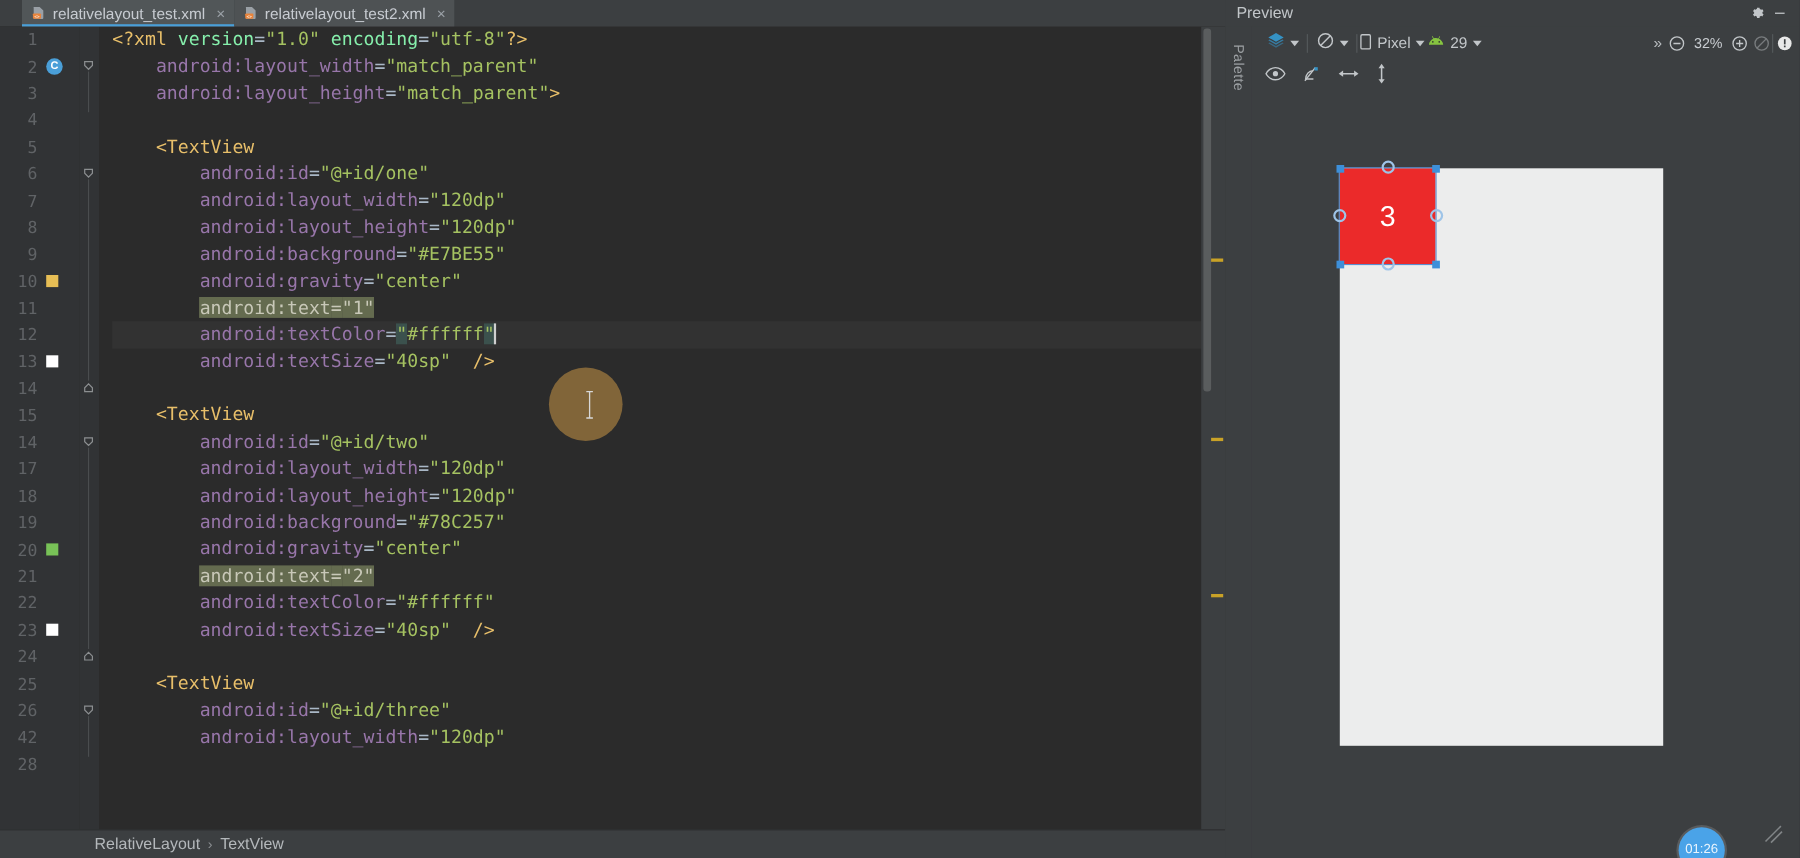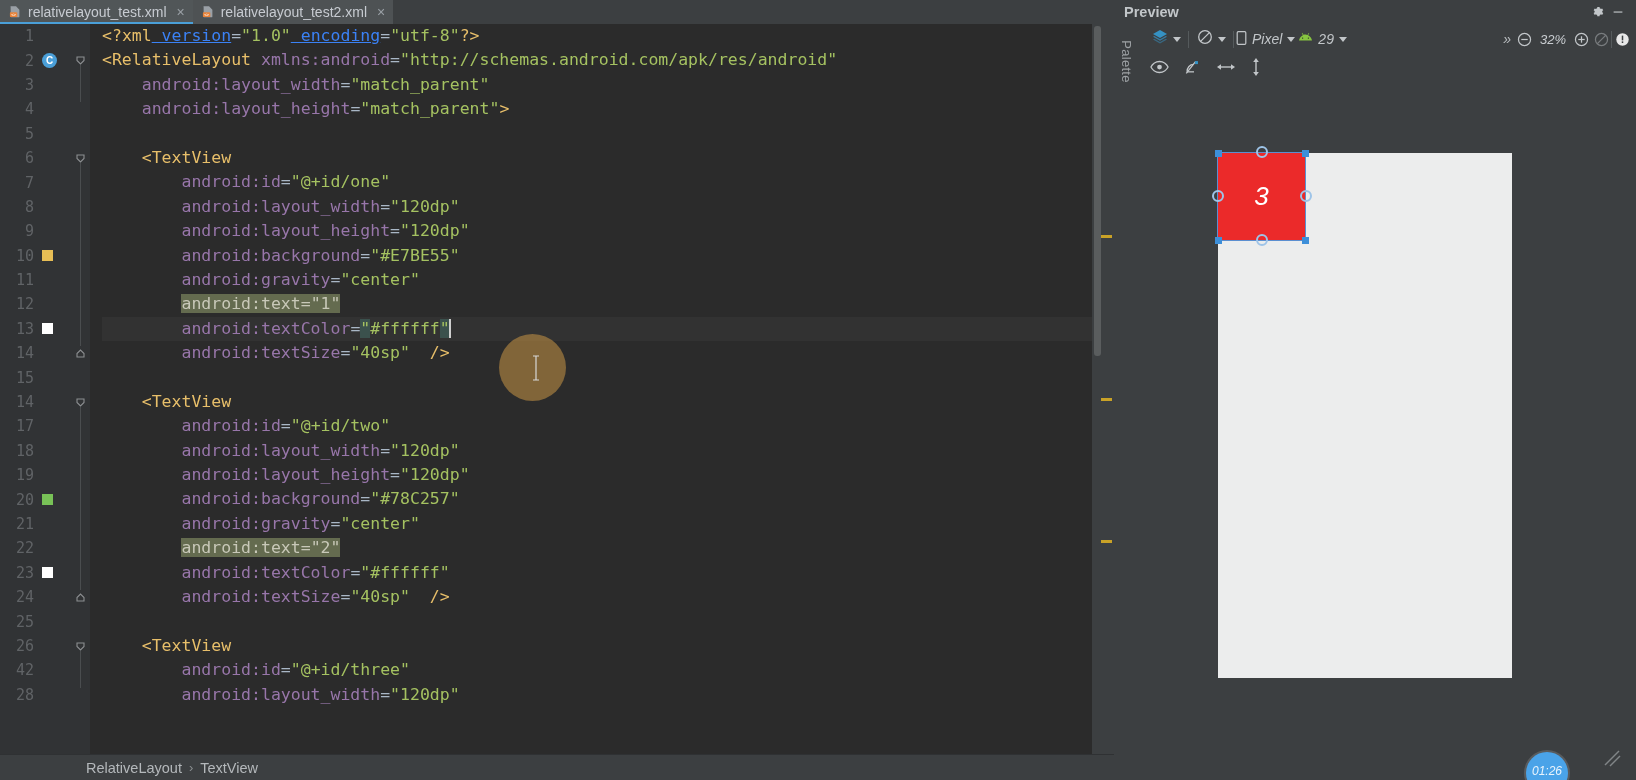--- a/index.html
+++ b/index.html
@@ -30,20 +30,21 @@
 
   
   .tabbar {
     height: 24px;
     background: #3c3f41;
     display: flex;
     align-items: flex-start;
     flex: 0 0 auto;
     position: relative;
     z-index: 5;
+    margin-left: 20px;
   }
   .tab {
     display: flex;
     align-items: center;
     gap: 6px;
     padding: 0 8px 0 8px;
     font-size: 14px;
     color: #c7cbd1;
     position: relative;
     cursor: default;
@@ -158,21 +159,21 @@
   .code-line {
     height: 24.4px;
     line-height: 24.4px;
     white-space: pre;
     color: #a9b7c6;
   }
   .code-line.cur { background: #323232; }
 
   
   .t-tag      { color: #e8bf6a; }
-  .t-attr     { color: #3b82f6; text-decoration: underline; }
+  .t-attr     { color: #86efac; }
   .t-ns       { color: #9876aa; }
   .t-val      { color: #a5c261; }
   .t-punct    { color: #a9b7c6; }
   .t-pi       { color: #e8bf6a; }
   .sel        { background: #646b4f; color:#c8c8b8; }
   .hl-brace   { background: #3b514d; }
   .caret {
     display: inline-block;
     width: 2px;
     height: 19px;
@@ -248,21 +249,20 @@
     height: 24px;
     display: flex;
     align-items: center;
     padding: 0 8px 0 10px;
     flex: 0 0 auto;
     position: relative;
   }
   .preview-title {
     font-size: 14.5px;
     color: #c2c6c9;
-    font-weight: bold;
   }
   .preview-header .spacer { flex: 1 1 auto; }
   .hdr-icon {
     width: 20px; height: 20px;
     display: flex; align-items: center; justify-content: center;
     color: #b9bdc0;
     cursor: pointer;
   }
 
   .preview-body {
@@ -288,21 +288,20 @@
     color: #9da1a4;
     letter-spacing: 0.3px;
   }
 
   .preview-main {
     flex: 1 1 auto;
     display: flex;
     flex-direction: column;
     position: relative;
     background: #3c3f41;
-    font-style: italic;
   }
   .ptoolbar {
     height: 30px;
     display: flex;
     align-items: center;
     gap: 0px;
     padding-left: 6px;
     flex: 0 0 auto;
     border-bottom: none;
   }
@@ -598,21 +597,20 @@
           </div>
           <div class="fold-line"></div>
           <div class="fold-line"></div>
           <div class="fold-rail" style="top: 41.4px; height: 36.8px;"></div>
           <div class="fold-rail" style="top: 139px; height: 183.2px;"></div>
           <div class="fold-rail" style="top: 383px; height: 183.2px;"></div>
           <div class="fold-rail" style="top: 627px; height: 36.8px;"></div>
         </div>
       <div class="code-area" id="codearea">
           <div class="code-line"><span class="t-pi">&lt;?</span><span class="t-pi">xml</span><span class="t-attr">&nbsp;version</span><span class="t-punct">=</span><span class="t-val">"1.0"</span><span class="t-attr">&nbsp;encoding</span><span class="t-punct">=</span><span class="t-val">"utf-8"</span><span class="t-pi">?&gt;</span></div>
-          <div class="code-line"><span class="t-tag">&lt;</span><span class="t-tag">RelativeLayout</span><span class="t-ns">&nbsp;xmlns:android</span><span class="t-punct">=</span><span class="t-val">"http://schemas.android.com/apk/res/android"</span></div>
           <div class="code-line">&nbsp;&nbsp;&nbsp;&nbsp;<span class="t-ns">android:layout_width</span><span class="t-punct">=</span><span class="t-val">"match_parent"</span></div>
           <div class="code-line">&nbsp;&nbsp;&nbsp;&nbsp;<span class="t-ns">android:layout_height</span><span class="t-punct">=</span><span class="t-val">"match_parent"</span><span class="t-tag">&gt;</span></div>
           <div class="code-line">&nbsp;</div>
           <div class="code-line">&nbsp;&nbsp;&nbsp;&nbsp;<span class="t-tag">&lt;</span><span class="t-tag">TextView</span></div>
           <div class="code-line">&nbsp;&nbsp;&nbsp;&nbsp;&nbsp;&nbsp;&nbsp;&nbsp;<span class="t-ns">android:id</span><span class="t-punct">=</span><span class="t-val">"@+id/one"</span></div>
           <div class="code-line">&nbsp;&nbsp;&nbsp;&nbsp;&nbsp;&nbsp;&nbsp;&nbsp;<span class="t-ns">android:layout_width</span><span class="t-punct">=</span><span class="t-val">"120dp"</span></div>
           <div class="code-line">&nbsp;&nbsp;&nbsp;&nbsp;&nbsp;&nbsp;&nbsp;&nbsp;<span class="t-ns">android:layout_height</span><span class="t-punct">=</span><span class="t-val">"120dp"</span></div>
           <div class="code-line">&nbsp;&nbsp;&nbsp;&nbsp;&nbsp;&nbsp;&nbsp;&nbsp;<span class="t-ns">android:background</span><span class="t-punct">=</span><span class="t-val">"#E7BE55"</span></div>
           <div class="code-line">&nbsp;&nbsp;&nbsp;&nbsp;&nbsp;&nbsp;&nbsp;&nbsp;<span class="t-ns">android:gravity</span><span class="t-punct">=</span><span class="t-val">"center"</span></div>
           <div class="code-line">&nbsp;&nbsp;&nbsp;&nbsp;&nbsp;&nbsp;&nbsp;&nbsp;<span class="t-ns sel">android:text</span><span class="t-punct sel">=</span><span class="t-val sel">"1"</span></div>

